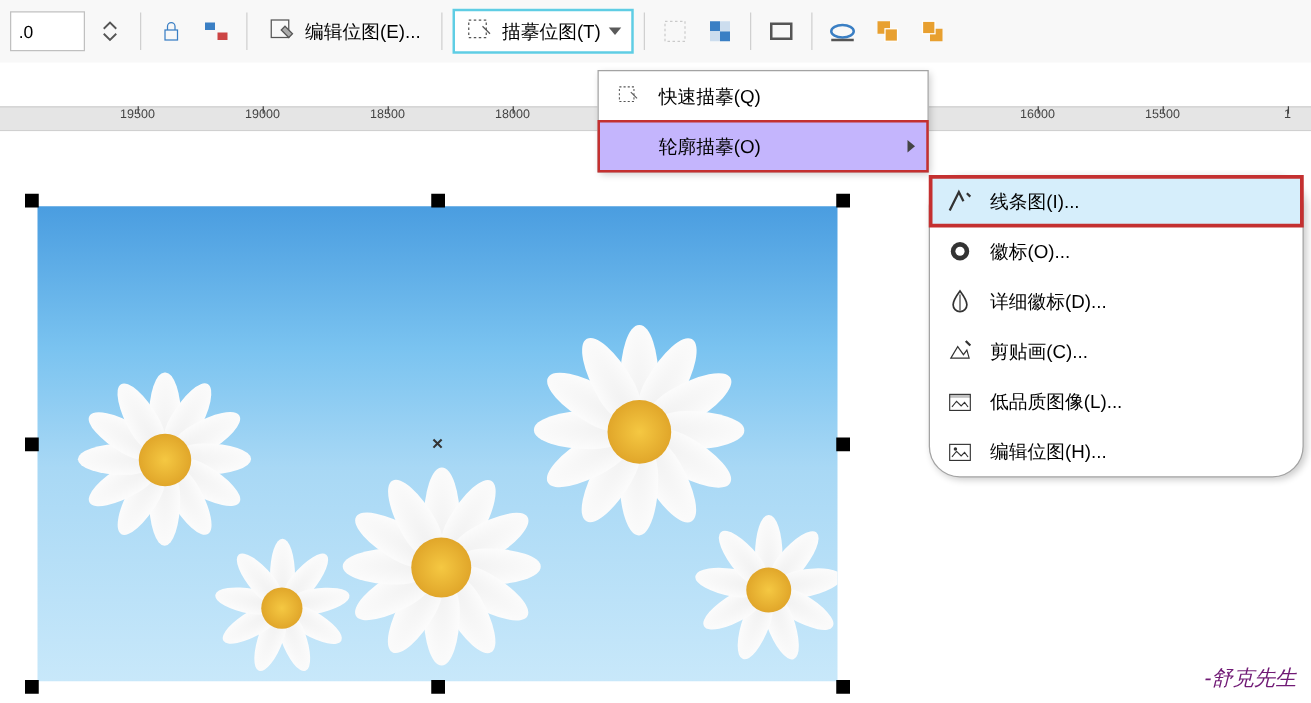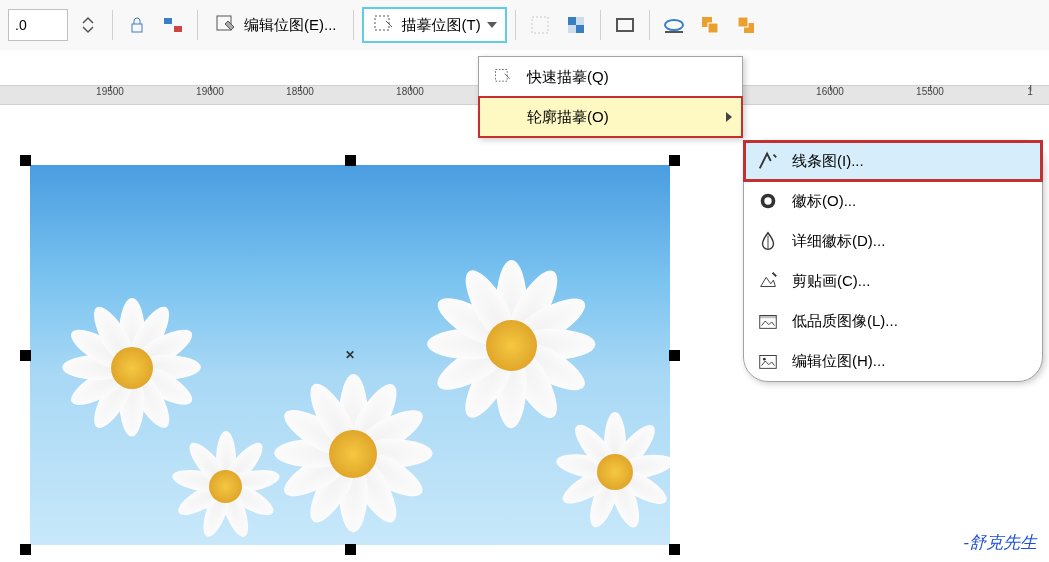--- a/index.html
+++ b/index.html
@@ -30,26 +30,26 @@
     .sel-handle { position: absolute; width: 11px; height: 11px; background: #000; }
     .h-tl { left: -10px; top: -10px; } .h-tc { left: 50%; top: -10px; margin-left: -5px; } .h-tr { right: -10px; top: -10px; }
     .h-ml { left: -10px; top: 50%; margin-top: -5px; } .h-mr { right: -10px; top: 50%; margin-top: -5px; }
     .h-bl { left: -10px; bottom: -10px; } .h-bc { left: 50%; bottom: -10px; margin-left: -5px; } .h-br { right: -10px; bottom: -10px; }
     .sel-x { position: absolute; left: 50%; top: 50%; transform: translate(-50%, -50%); color: #333; font-size: 12px; font-weight: bold; }
     
     .menu { position: absolute; background: #fff; border: 1px solid #a3a3a3; box-shadow: 2px 2px 6px rgba(0,0,0,0.2); z-index: 100; }
     .menu-1 { left: 478px; top: 56px; width: 265px; }
     .menu-2 { left: 743px; top: 140px; width: 300px; border-radius: 25px; }
     .menu-item { display: flex; align-items: center; padding: 8px 12px; font-size: 15px; cursor: pointer; gap: 12px; position: relative; }
-    .menu-item.highlighted { background: #fef9c3; outline: 2px solid #c43030; outline-offset: -1px; }
+    .menu-item.highlighted { background: #c4b5fd; outline: 2px solid #c43030; outline-offset: -1px; }
     .menu-item.highlighted-2 { background: #d6eefb; outline: 3px solid #c43030; outline-offset: -2px; }
     .menu-icon { width: 24px; height: 24px; display: flex; align-items: center; justify-content: center; flex-shrink: 0; }
     .submenu-arrow { position: absolute; right: 10px; width: 0; height: 0; border-top: 5px solid transparent; border-bottom: 5px solid transparent; border-left: 6px solid #444; }
     
-    .watermark { position: absolute; right: 12px; bottom: 8px; font-size: 17px; color: #1d4ed8; font-style: italic; }
+    .watermark { position: absolute; right: 12px; bottom: 8px; font-size: 17px; color: #701a75; font-style: italic; }
   </style>
 </head>
 <body>
 
 <div class="toolbar">
   <input class="input-box" value=".0" style="">
   <span class="tool-btn">
     <svg class="icon-svg" viewBox="0 0 24 24">
         <path d="M7 10l5-5 5 5M7 14l5 5 5-5" stroke="#555" stroke-width="1.5" fill="none"></path>
       </svg>
@@ -121,21 +121,21 @@
     <svg class="icon-svg" viewBox="0 0 24 24">
         <rect x="10" y="10" width="10" height="10" fill="#e8a030"></rect>
         <rect x="4" y="4" width="10" height="10" fill="#e8a030" stroke="#fff"></rect>
       </svg>
   </span>
 </div>
 
 <div class="ruler">
   <div class="ruler-mark" style="left:110px">19500</div>
   <div class="ruler-mark" style="left:210px">19000</div>
-  <div class="ruler-mark" style="left:300px">18500</div>
+  <div class="ruler-mark" style="left:310px">18500</div>
   <div class="ruler-mark" style="left:410px">18000</div>
   <div class="ruler-mark" style="left:830px">16000</div>
   <div class="ruler-mark" style="left:930px">15500</div>
   <div class="ruler-mark" style="left:1030px">1</div>
 </div>
 
 <div class="canvas-area">
   <div class="selected-image">
     <div class="image-placeholder">
       <div class="daisy" style="left:5%;top:35%;width:140px;height:140px">

